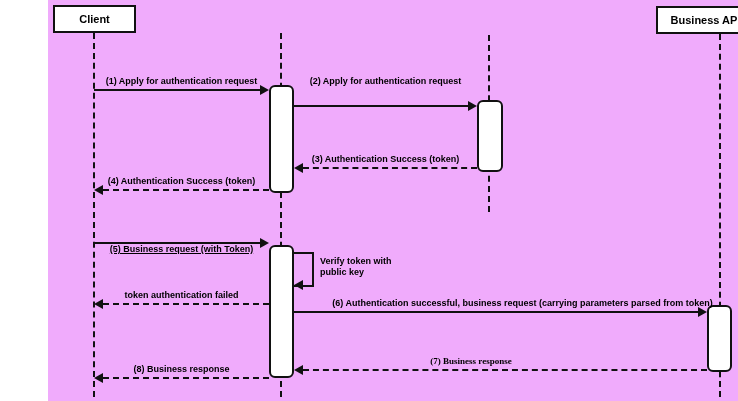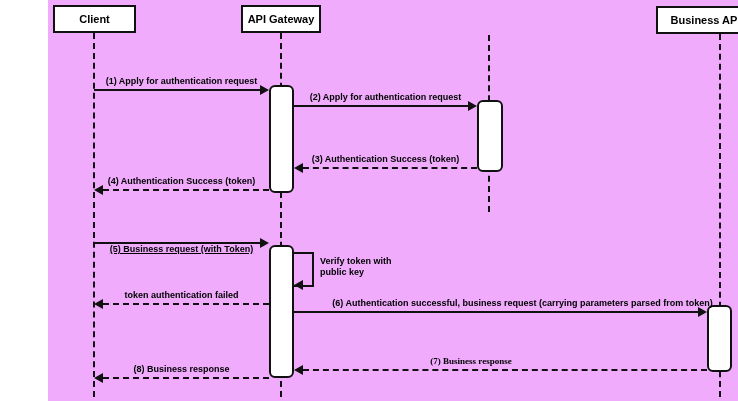--- a/index.html
+++ b/index.html
@@ -49,40 +49,37 @@
 <div class="canvas">
 
   <div class="lifeline" style="left:45px; top:33px; height:364px;"></div>
   <div class="lifeline" style="left:232px; top:33px; height:364px;"></div>
   <div class="lifeline" style="left:440px; top:35px; height:177px;"></div>
   <div class="lifeline" style="left:671px; top:34px; height:363px;"></div>
 
   <div class="actor" style="left:5px; top:5px; width:83px; height:28px;">
       <span>Client</span>
     </div>
-  <div class="actor" style="left:193px; top:5px; width:80px; height:28px;">
-      <span>API Gateway</span>
-    </div>
   <div class="actor" style="left:608px; top:6px; width:99px; height:28px;">
       <span>Business API</span>
     </div>
 
   <div class="activation" style="left:221px; top:85px;  width:25px; height:108px;"></div>
   <div class="activation" style="left:221px; top:245px; width:25px; height:133px;"></div>
   <div class="activation" style="left:429px; top:100px; width:26px; height:72px;"></div>
   <div class="activation" style="left:659px; top:305px; width:25px; height:67px;"></div>
 
   <div>
     <div class="msg-label" style="left:46px; top:76px; width:175px;">(1) Apply for authentication request</div>
     <div class="msg-line solid" style="left:46px; top:89px; width:166px;"></div>
     <div class="arrow-r" style="left:212px; top:85px;"></div>
   </div>
 
   <div>
-    <div class="msg-label" style="left:246px; top:92px; width:183px;">(2) Apply for authentication request</div>
+    <div class="msg-label" style="left:246px; top:76px; width:183px;">(2) Apply for authentication request</div>
     <div class="msg-line solid" style="left:246px; top:105px; width:174px;"></div>
     <div class="arrow-r" style="left:420px; top:101px;"></div>
   </div>
 
 
   <div>
     <div class="msg-label" style="left:246px; top:154px; width:183px;">(3) Authentication Success (token)</div>
     <div class="msg-line dashed" style="left:255px; top:167px; width:174px;"></div>
     <div class="arrow-l" style="left:246px; top:163px;"></div>
   </div>

